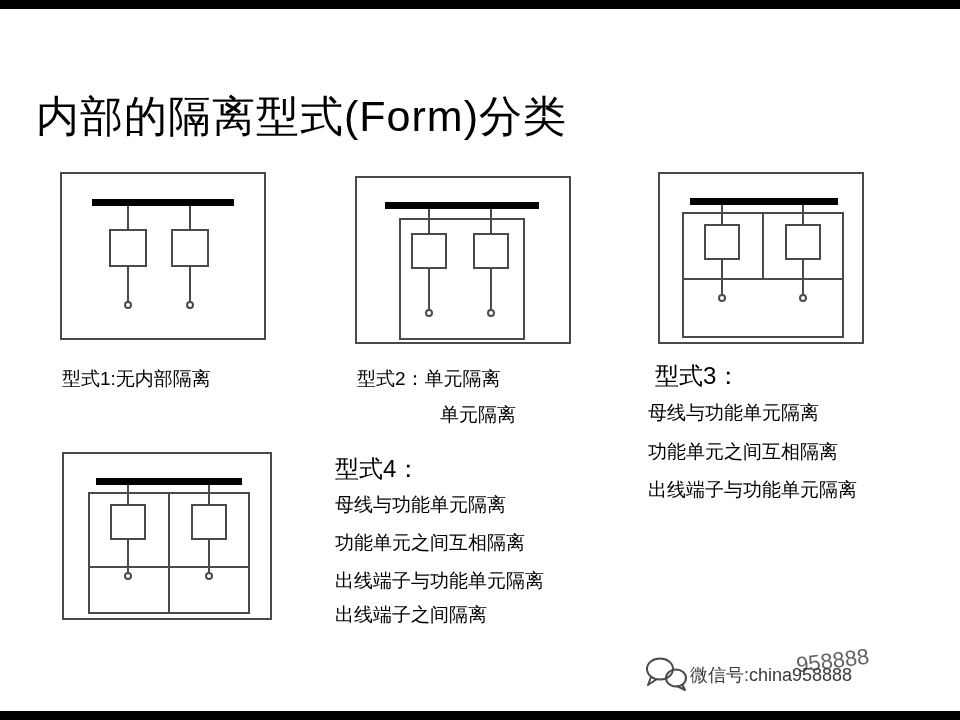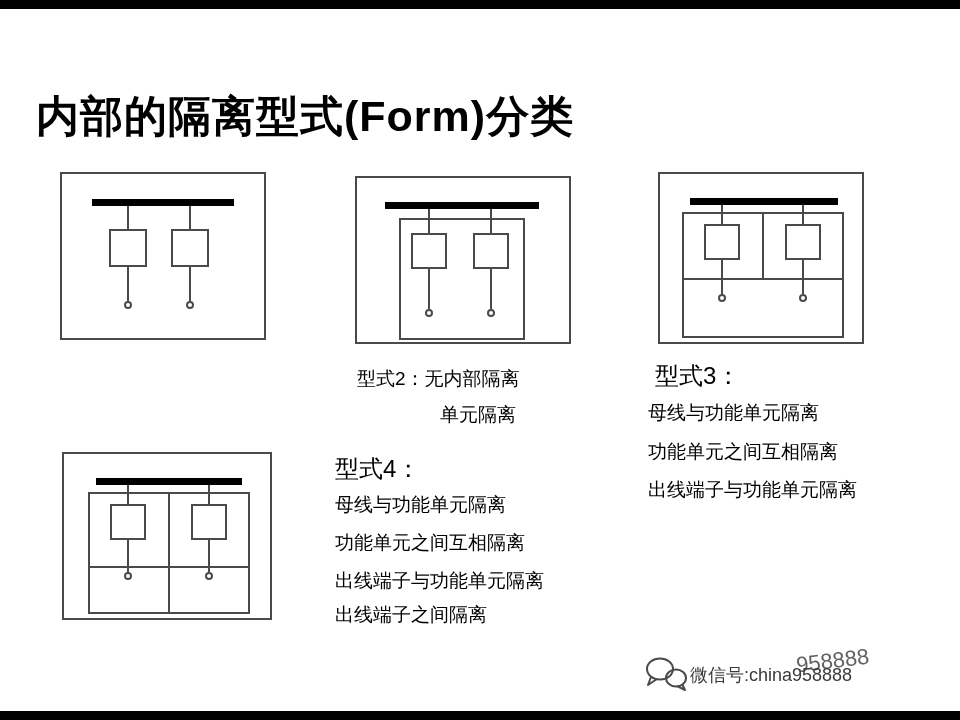--- a/index.html
+++ b/index.html
@@ -4,21 +4,21 @@
 <style>
   html, body { margin:0; padding:0; background:#ffffff; }
   .slide {
     position:relative; width:960px; height:720px; background:#ffffff;
     font-family:"Liberation Sans", sans-serif; overflow:hidden; color:#000;
   }
   .edge-bar { position:absolute; left:0; width:960px; height:9px; background:#000; }
   .edge-top { top:0; }
   .edge-bottom { bottom:0; }
   .title {
-    position:absolute; left:36px; top:88px; font-size:43px; font-weight:700;
+    position:absolute; left:36px; top:88px; font-size:43px; font-weight:400;
     letter-spacing:1px; white-space:nowrap; color:#000;
   }
   .diagram { position:absolute; border:2px solid #4a4a4a; background:#fff; box-sizing:border-box; }
   .busbar { position:absolute; background:#000; height:7px; }
   .vline { position:absolute; width:2px; background:#4a4a4a; }
   .hline { position:absolute; height:2px; background:#4a4a4a; }
   .unit { position:absolute; border:2px solid #4a4a4a; background:#fff; box-sizing:border-box; }
   .inner { position:absolute; border:2px solid #4a4a4a; background:transparent; box-sizing:border-box; }
   .circle { position:absolute; width:8px; height:8px; border:2px solid #4a4a4a; border-radius:50%; background:#fff; box-sizing:border-box; }
   .label { position:absolute; font-size:19px; color:#000; white-space:nowrap; }
@@ -85,22 +85,23 @@
     <div class="vline" style="left:63px;top:31px;height:19px;"></div>
     <div class="vline" style="left:144px;top:31px;height:19px;"></div>
     <div class="unit" style="left:46px;top:50px;width:36px;height:36px;"></div>
     <div class="unit" style="left:127px;top:50px;width:36px;height:36px;"></div>
     <div class="vline" style="left:63px;top:86px;height:32px;"></div>
     <div class="vline" style="left:144px;top:86px;height:32px;"></div>
     <div class="circle" style="left:60px;top:118px;"></div>
     <div class="circle" style="left:141px;top:118px;"></div>
   </div>
 
+  <div class="label" style="left:62px;top:366px;">型式1:无内部隔离</div>
 
-  <div class="label" style="left:357px;top:366px;">型式2：无内部隔离</div>
+  <div class="label" style="left:357px;top:366px;">型式2：单元隔离</div>
   <div class="label" style="left:440px;top:402px;">单元隔离</div>
 
   <div class="label form-title" style="left:655px;top:360px;">型式3：</div>
   <div class="label" style="left:648px;top:400px;">母线与功能单元隔离</div>
   <div class="label" style="left:648px;top:439px;">功能单元之间互相隔离</div>
   <div class="label" style="left:648px;top:477px;">出线端子与功能单元隔离</div>
 
   <div class="label form-title" style="left:335px;top:453px;">型式4：</div>
   <div class="label" style="left:335px;top:492px;">母线与功能单元隔离</div>
   <div class="label" style="left:335px;top:530px;">功能单元之间互相隔离</div>

